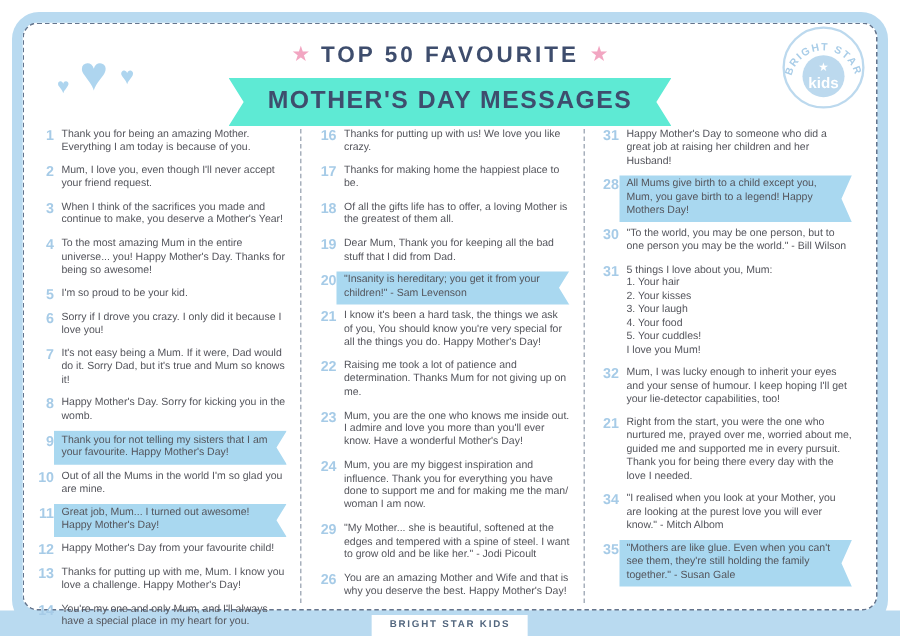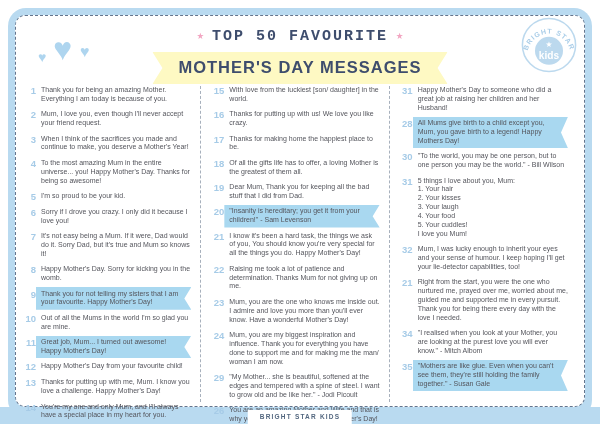--- a/index.html
+++ b/index.html
@@ -11,24 +11,24 @@
   
   #card{position:absolute;left:15px;top:15px;right:15px;bottom:17px;background:#ffffff;
         border:1.6px dashed #64748c;border-radius:10px;}
   
   .heart{position:absolute;color:#aed5ef;line-height:1;}
   #heart-sm1{left:38px;top:50px;font-size:14px;}
   #heart-lg{left:53px;top:33px;font-size:32px;}
   #heart-sm2{left:80px;top:44px;font-size:16px;}
   
   #title-row{position:absolute;left:0;right:0;top:28px;text-align:center;
-             font-weight:bold;font-size:15px;letter-spacing:2px;color:#3e4d6d;font-family:Liberation Mono, monospace;}
+             font-weight:bold;font-size:15px;letter-spacing:2px;color:#3e4d6d;}
   #title-row .star{color:#f2a6c2;font-size:12px;letter-spacing:0;margin:0 8px;vertical-align:1px;}
   #banner{position:absolute;left:50%;top:52px;transform:translateX(-50%);
-          background:#fef9c3;color:#3e4d6d;font-weight:bold;font-size:16.5px;letter-spacing:1px;
+          background:#5eead4;color:#3e4d6d;font-weight:bold;font-size:16.5px;letter-spacing:1px;
           padding:6px 26px 7px 26px;white-space:nowrap;
           clip-path:polygon(0 0,100% 0,calc(100% - 10px) 50%,100% 100%,0 100%,10px 50%);}
   
   #logo{position:absolute;right:22px;top:16px;}
   
   #cols{position:absolute;left:23px;right:23px;top:86px;bottom:22px;display:flex;}
   .col{flex:1 1 0;min-width:0;padding-right:9px;}
   .col + .col{border-left:1px dashed #a7b0bc;padding-left:10px;}
   .item{display:flex;gap:5px;margin-bottom:6.5px;align-items:flex-start;}
   .num{flex:0 0 13px;text-align:right;font-weight:bold;font-size:9.5px;color:#a6cbe7;line-height:1;}
@@ -125,24 +125,20 @@
           <span class="num">13</span>
           <span class="txt">Thanks for putting up with me, Mum. I know you love a challenge. Happy Mother's Day!</span>
         </div>
         <div class="item">
           <span class="num">14</span>
           <span class="txt">You're my one and only Mum, and I'll always have a special place in my heart for you.</span>
         </div>
       </div>
     <div class="col">
         <div class="item">
-          <span class="num">15</span>
-          <span class="txt">With love from the luckiest [son/ daughter] in the world.</span>
-        </div>
-        <div class="item">
           <span class="num">16</span>
           <span class="txt">Thanks for putting up with us! We love you like crazy.</span>
         </div>
         <div class="item">
           <span class="num">17</span>
           <span class="txt">Thanks for making home the happiest place to be.</span>
         </div>
         <div class="item">
           <span class="num">18</span>
           <span class="txt">Of all the gifts life has to offer, a loving Mother is the greatest of them all.</span>

